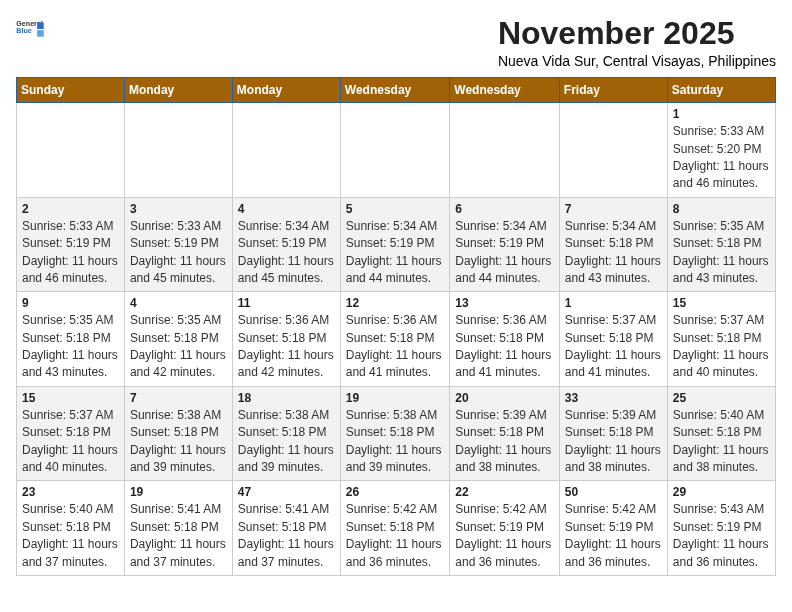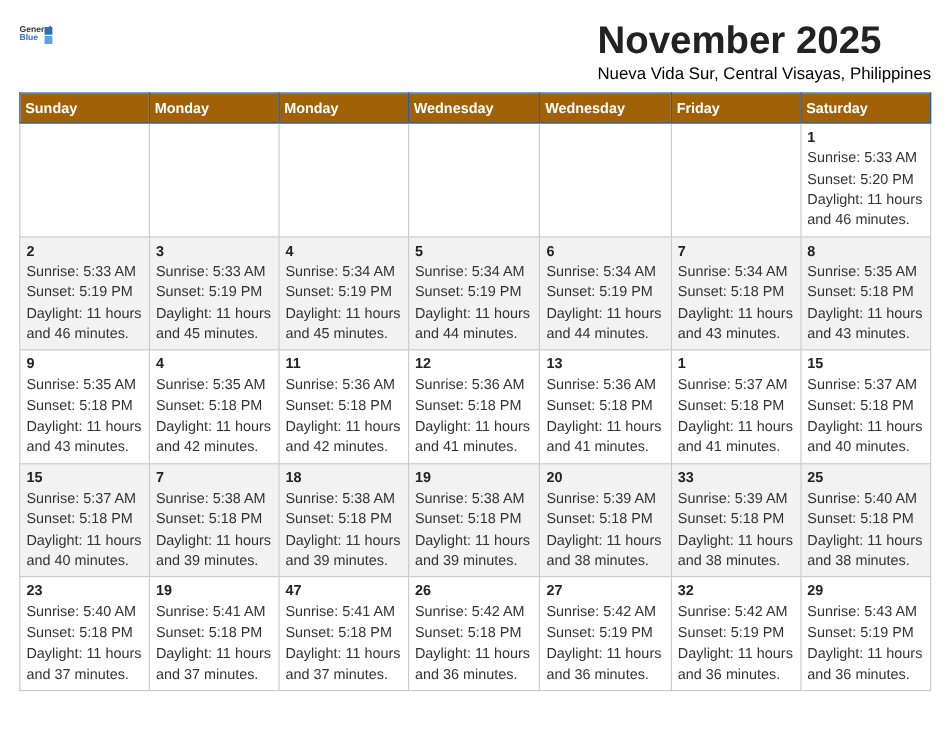--- a/index.html
+++ b/index.html
@@ -231,25 +231,25 @@
         </td>
         <td>
           <span class="day-number">47</span>
           <div class="day-info">Sunrise: 5:41 AM<br>Sunset: 5:18 PM<br>Daylight: 11 hours<br>and 37 minutes.</div>
         </td>
         <td>
           <span class="day-number">26</span>
           <div class="day-info">Sunrise: 5:42 AM<br>Sunset: 5:18 PM<br>Daylight: 11 hours<br>and 36 minutes.</div>
         </td>
         <td>
-          <span class="day-number">27</span>
+          <span class="day-number">22</span>
           <div class="day-info">Sunrise: 5:42 AM<br>Sunset: 5:19 PM<br>Daylight: 11 hours<br>and 36 minutes.</div>
         </td>
         <td>
-          <span class="day-number">32</span>
+          <span class="day-number">50</span>
           <div class="day-info">Sunrise: 5:42 AM<br>Sunset: 5:19 PM<br>Daylight: 11 hours<br>and 36 minutes.</div>
         </td>
         <td>
           <span class="day-number">29</span>
           <div class="day-info">Sunrise: 5:43 AM<br>Sunset: 5:19 PM<br>Daylight: 11 hours<br>and 36 minutes.</div>
         </td>
       </tr>
     </tbody>
 </table>
 

